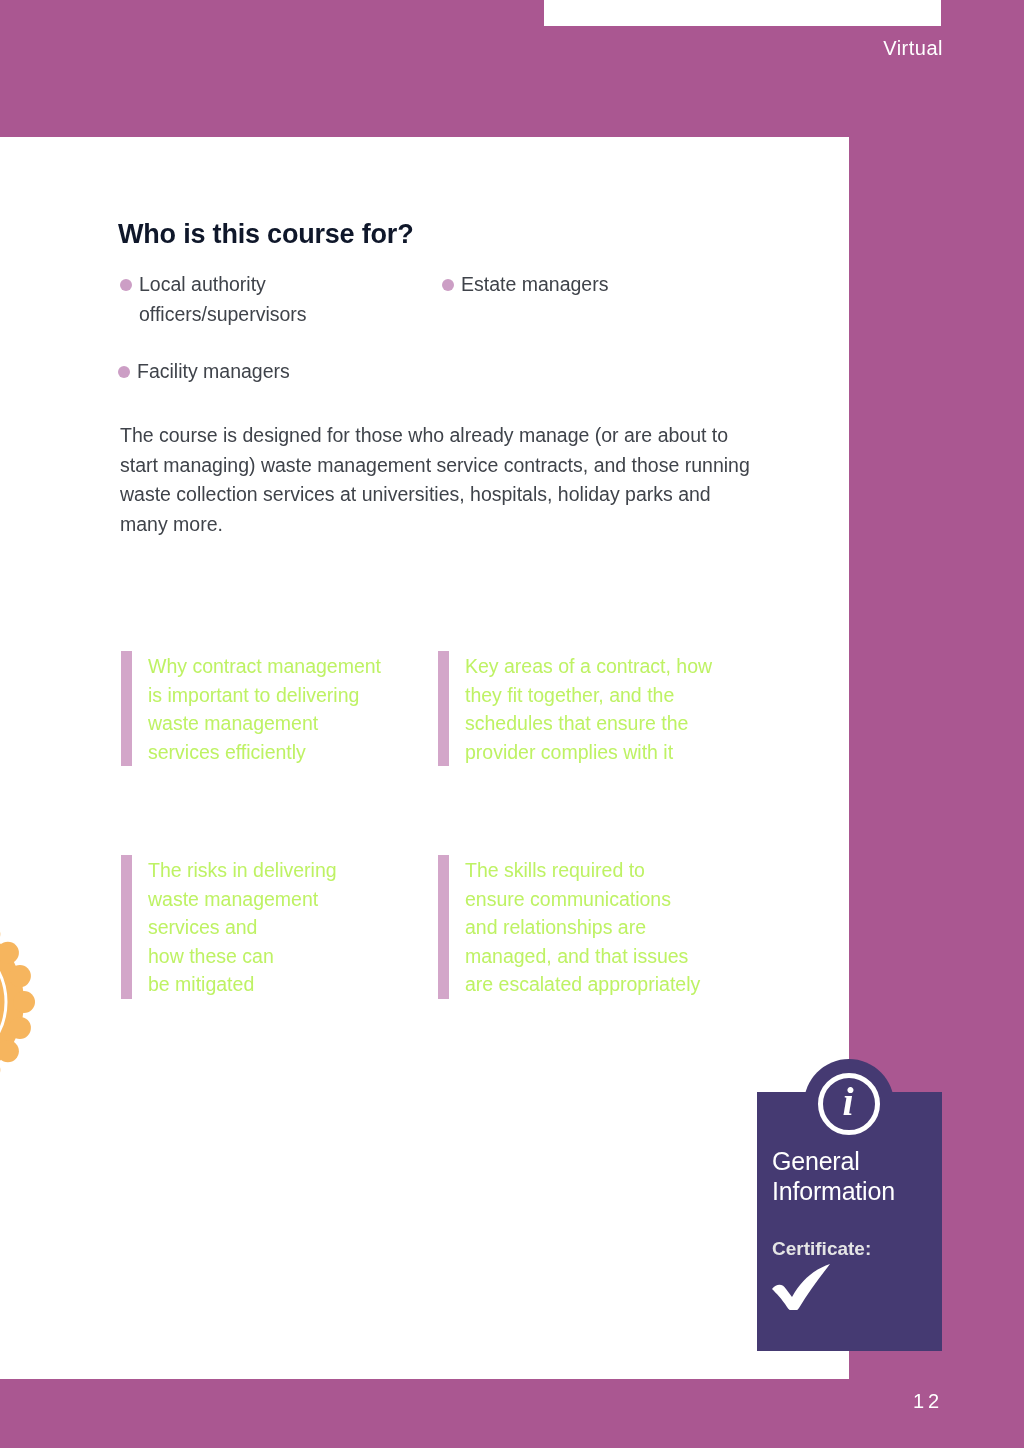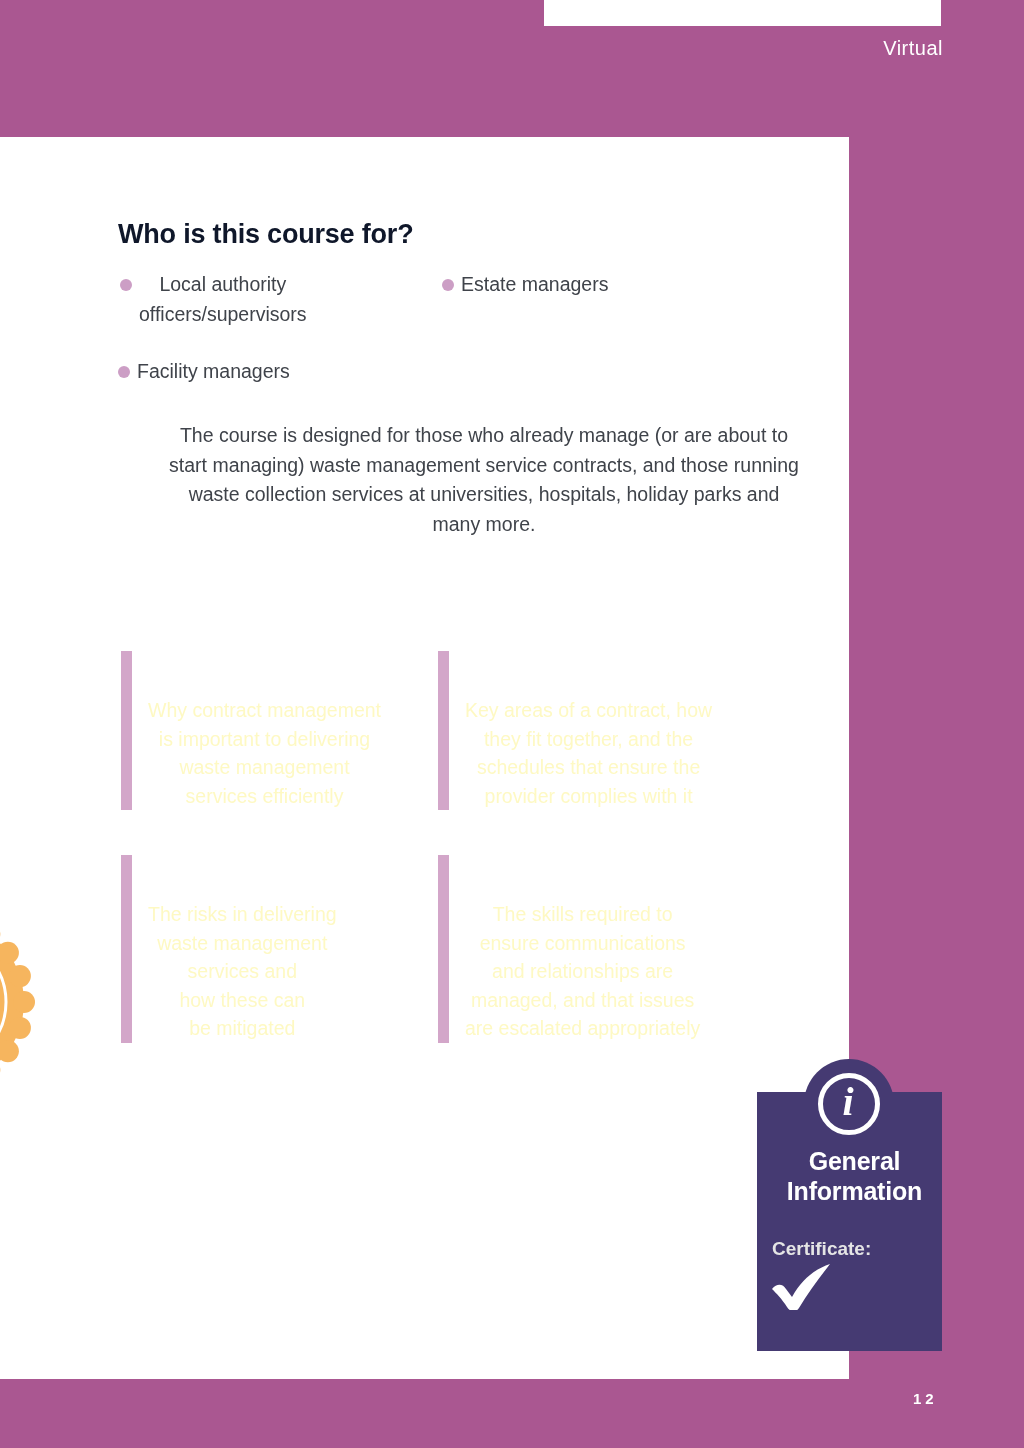--- a/index.html
+++ b/index.html
@@ -3,21 +3,21 @@
 <meta charset="utf-8">
 <style>
   * { margin: 0; padding: 0; box-sizing: border-box; }
   html, body { width: 1024px; height: 1448px; }
   body {
     font-family: "Liberation Sans", sans-serif;
     position: relative;
     background: #aa5791;
     overflow: hidden;
   }
-  .page { position: absolute; inset: 0; width: 1024px; height: 1250px; text-align: center; }
+  .page { position: absolute; inset: 0; width: 1024px; height: 1250px; }
 
   .top-tab {
     position: absolute; left: 544px; top: 0; width: 397px; height: 26px;
     background: #ffffff;
   }
   .virtual-label {
     position: absolute; top: 37px; right: 81px;
     color: #ffffff; font-size: 20px; font-weight: 400; letter-spacing: 0.5px;
   }
 
@@ -49,32 +49,31 @@
   }
   .bullet .bullet-text { white-space: pre-line; }
   .bullet-1 { left: 120px; top: 270px; width: 230px; }
   .bullet-2 { left: 442px; top: 270px; width: 260px; }
   .bullet-3 { left: 118px; top: 357px; width: 260px; }
 
   .paragraph {
     position: absolute; left: 120px; top: 421px; width: 640px;
     color: #3f434a; font-size: 19.5px; line-height: 29.5px;
     white-space: pre-line;
-    margin-left: 44px;
   }
 
   .block {
     position: absolute; display: flex; align-items: stretch;
   }
   .block .bar {
     width: 11px; background: #d3a6c9; flex: 0 0 auto; margin-right: 16px;
   }
   .block .block-text {
-    color: #fef9c3; font-size: 19.5px; line-height: 28.5px;
-    white-space: pre-line; padding-top: 1px; margin-top: 44px;
+    color: #bef264; font-size: 19.5px; line-height: 28.5px;
+    white-space: pre-line; padding-top: 1px;
   }
   .block-1 { left: 121px; top: 651px; }
   .block-2 { left: 438px; top: 651px; }
   .block-3 { left: 121px; top: 855px; }
   .block-4 { left: 438px; top: 855px; }
   .block-5 { left: 121px; top: 1090px; }
 
   .info-bump {
     position: absolute; left: 804px; top: 1059px; width: 90px; height: 90px;
     border-radius: 50%; background: #453a72;
@@ -89,34 +88,34 @@
     font-style: italic; font-weight: bold;
     color: #ffffff; font-size: 40px; line-height: 1;
     transform: translate(-1px, -2px);
   }
   .info-box {
     position: absolute; left: 757px; top: 1092px; width: 185px; height: 259px;
     background: #453a72;
   }
   .info-title {
     position: absolute; left: 772px; top: 1146px; width: 165px;
-    color: #ffffff; font-weight: bold; font-size: 25px; line-height: 30px;
+    color: #ffffff; font-weight: normal; font-size: 25px; line-height: 30px;
     white-space: pre-line; letter-spacing: -0.2px;
   }
   .certificate-label {
     position: absolute; left: 772px; top: 1238px;
     color: #e5e5e5; font-weight: bold; font-size: 19px;
   }
   .check-svg {
     position: absolute; left: 768px; top: 1263px; width: 64px; height: 47px;
   }
 
   .page-number {
     position: absolute; left: 913px; top: 1390px;
-    color: #ffffff; font-weight: bold; font-size: 15px; letter-spacing: 4px;
+    color: #ffffff; font-weight: normal; font-size: 20px; letter-spacing: 4px;
   }
 </style>
 </head>
 <body>
 
 <div class="page">
 
   <div class="top-tab"></div>
 
   <div class="virtual-label">Virtual</div>

